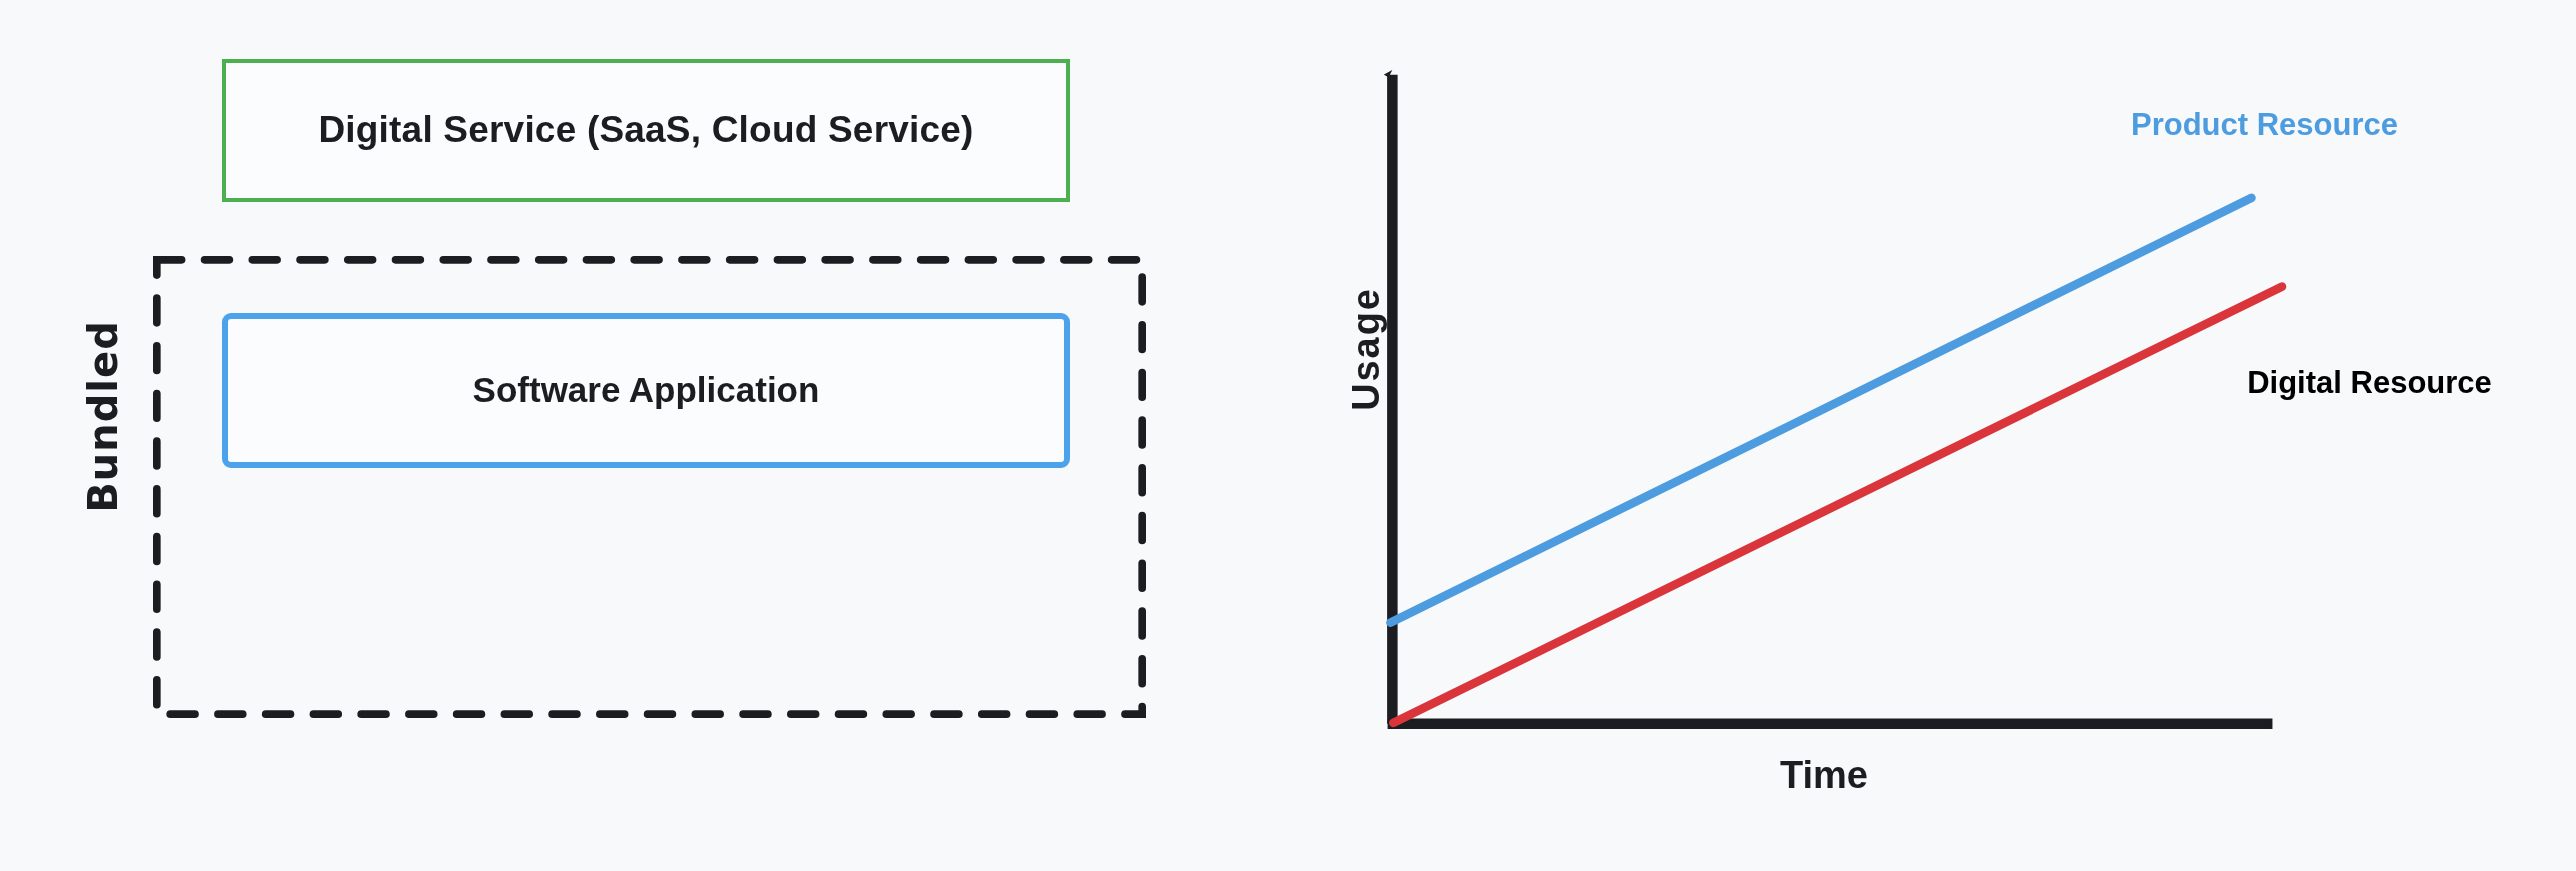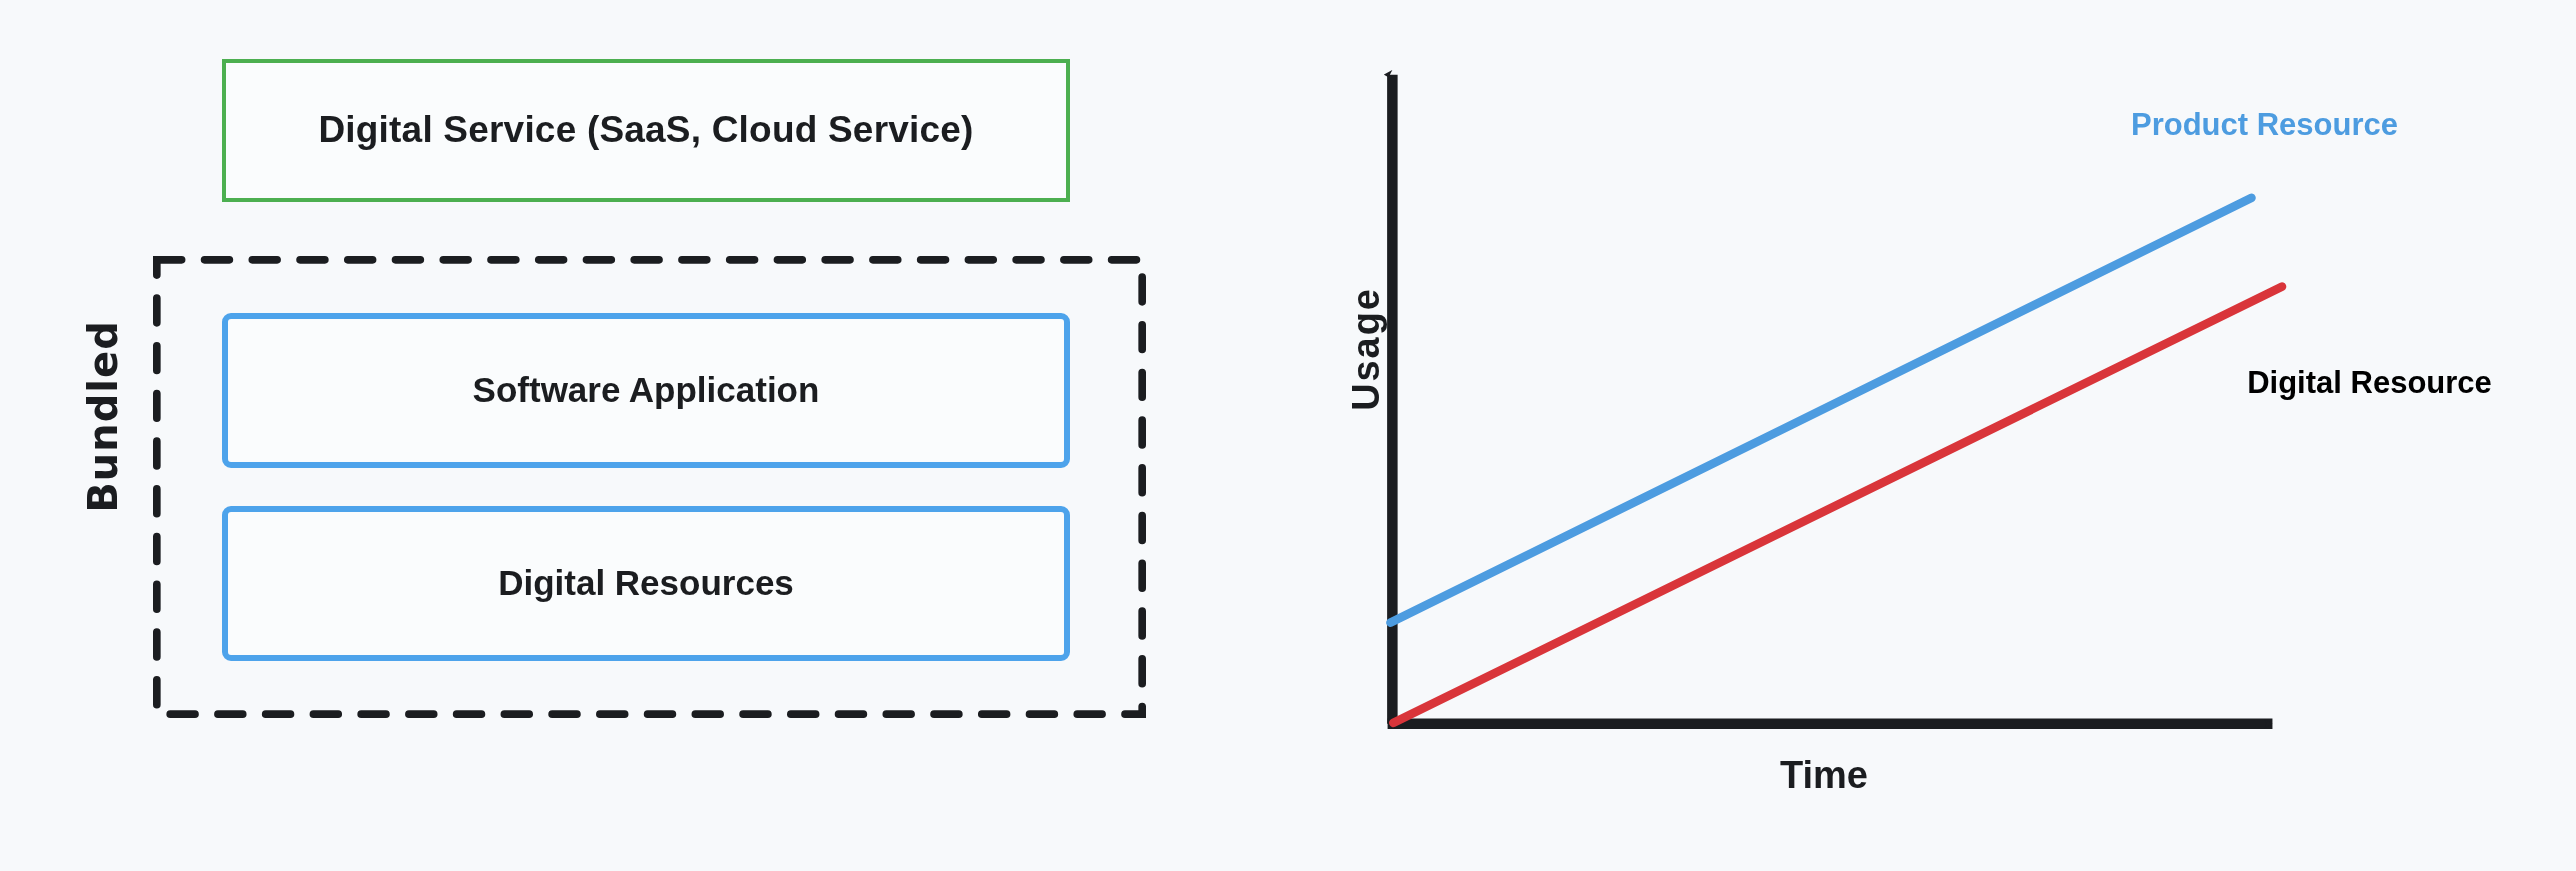--- a/index.html
+++ b/index.html
@@ -198,23 +198,20 @@
 
     <div id="bundled-container">
       <svg class="dash-svg" viewBox="0 0 1040 484" preserveAspectRatio="none" aria-hidden="true">
         <rect x="4" y="4" width="1032" height="476" fill="none" stroke="#1b1d20" stroke-width="8" stroke-linecap="round" stroke-dasharray="26 24"></rect>
       </svg>
 
       <div class="inner-box" id="software-application-box" style="left:69px; top:57px;">
         <span class="box-label">Software Application</span>
       </div>
 
-      <div class="inner-box" id="digital-resources-box" style="left:69px; top:250px;">
-        <span class="box-label">Digital Resources</span>
-      </div>
     </div>
 
     <div id="bundled-label">Bundled</div>
   </section>
 
   <section id="usage-chart-panel">
 
     <svg id="usage-chart-svg" viewBox="0 0 1408 913" aria-hidden="true">
       <defs>
         <marker id="arrow-up" markerWidth="10" markerHeight="10" refX="5" refY="9" orient="auto" markerUnits="userSpaceOnUse">

